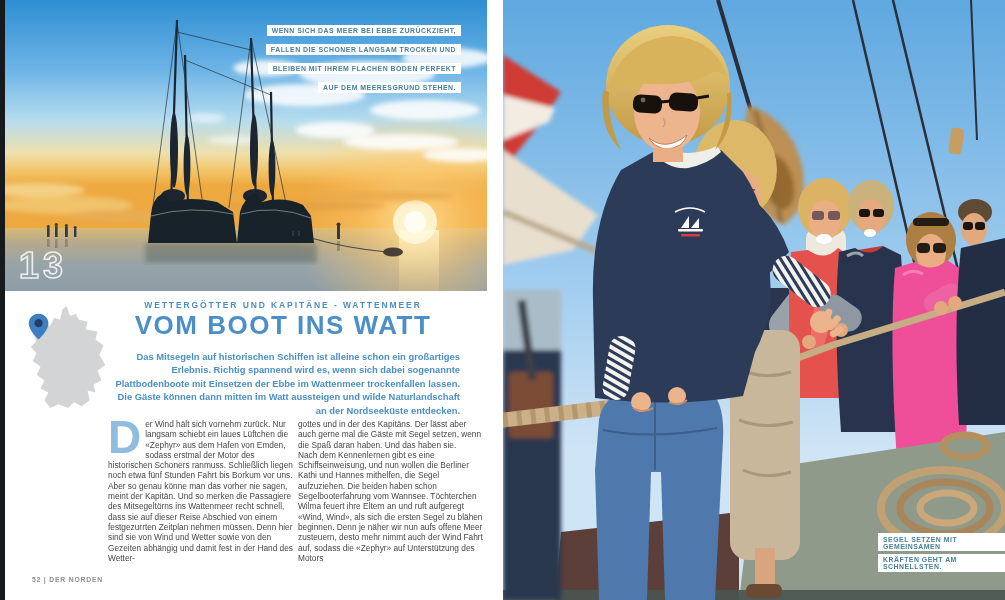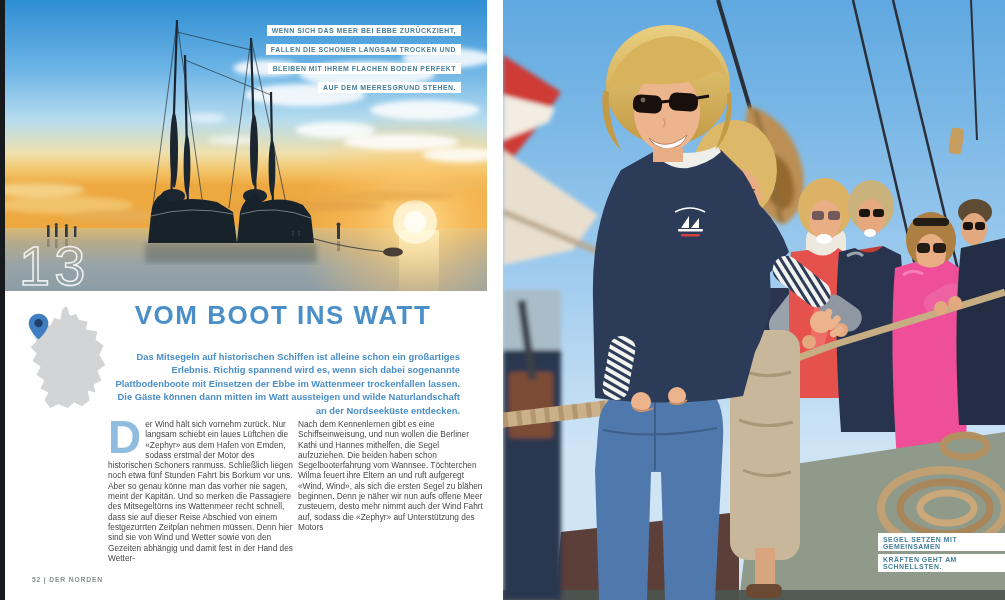--- a/index.html
+++ b/index.html
@@ -2,21 +2,21 @@
 <html><head>
 <meta charset="utf-8">
 <style>
   html,body{margin:0;padding:0;background:#0e1114;}
   .spread{position:relative;width:1005px;height:600px;background:#ffffff;overflow:hidden;
           font-family:"Liberation Sans",sans-serif;}
   .spine{position:absolute;left:0;top:0;width:5px;height:600px;background:#171a1d;}
   
   .page-left{position:absolute;left:5px;top:0;width:482px;height:600px;background:#fff;}
   .photo-left{position:absolute;left:0;top:0;width:482px;height:291px;overflow:hidden;}
-  .chapter-number{position:absolute;left:14px;top:238px;font-size:56px;font-weight:400;
+  .chapter-number{position:absolute;left:14px;top:238px;font-size:36px;font-weight:700;
     letter-spacing:4px;color:transparent;-webkit-text-stroke:1.6px rgba(255,255,255,.82);
     line-height:56px;}
   .photo-cap{position:absolute;top:19px;right:26px;width:300px;}
   .cap-line{display:block;text-align:right;margin-bottom:1px;}
   .strip{display:inline-block;background:#ffffff;color:#47809b;font-size:6.9px;font-weight:bold;
     letter-spacing:.5px;padding:2.5px 5px 1.5px 5px;line-height:7px;}
   .map-wrap{position:absolute;left:14px;top:306px;width:100px;height:108px;}
   .header-block{position:absolute;left:88px;top:300px;width:380px;text-align:center;}
   .kicker{font-size:8.5px;font-weight:bold;letter-spacing:1.9px;color:#4b8fc8;}
   .title{font-size:26px;font-weight:bold;letter-spacing:1.5px;color:#4b8fc8;}
@@ -167,29 +167,31 @@
       <svg width="100" height="108" viewBox="0 0 90 110">
         <path fill="#d2d4d6" d="M42,0 C45,4 44,8 47,10 L52,8 L55,14 L64,16 L62,24 L74,26 L72,34 L80,40 L76,50 L82,60 L74,66 L78,76 L70,80 L72,88 L64,86 L66,96 L58,102 L50,98 L44,104 L34,100 L26,104 L20,96 L24,88 L16,84 L20,76 L12,70 L16,62 L8,56 L12,48 L6,42 L12,36 L8,28 L18,26 L16,18 L26,20 L30,12 L36,14 L38,4 Z"></path>
         <g>
           <path d="M14,8 C8,8 4,12.5 4,18 C4,25 14,34 14,34 C14,34 24,25 24,18 C24,12.5 20,8 14,8 Z" fill="#3f7fc1"></path>
           <circle cx="14" cy="17.5" r="4.2" fill="#1f3f66"></circle>
         </g>
       </svg>
     </div>
 
     <div class="header-block">
+      <div class="kicker">WETTERGÖTTER UND KAPITÄNE - WATTENMEER</div>
       <div class="title">VOM BOOT INS WATT</div>
     </div>
 
     <div class="intro">Das Mitsegeln auf historischen Schiffen ist alleine schon ein großartiges Erlebnis. Richtig spannend wird es, wenn sich dabei sogenannte Plattbodenboote mit Einsetzen der Ebbe im Wattenmeer trockenfallen lassen. Die Gäste können dann mitten im Watt aussteigen und wilde Naturlandschaft an der Nordseeküste entdecken.</div>
 
     <div class="bodycol col1">
       <span class="dropcap">D</span><span>er Wind hält sich vornehm zurück. Nur langsam schiebt ein laues Lüftchen die «Zephyr» aus dem Hafen von Emden, sodass erstmal der Motor des historischen Schoners ranmuss. Schließlich liegen noch etwa fünf Stunden Fahrt bis Borkum vor uns. Aber so genau könne man das vorher nie sagen, meint der Kapitän. Und so merken die Passagiere des Mitsegeltörns ins Wattenmeer recht schnell, dass sie auf dieser Reise Abschied von einem festgezurrten Zeitplan nehmen müssen. Denn hier sind sie von Wind und Wetter sowie von den Gezeiten abhängig und damit fest in der Hand des Wetter-</span>
     </div>
     <div class="bodycol col2">
+      <p>gottes und in der des Kapitäns. Der lässt aber auch gerne mal die Gäste mit Segel setzen, wenn die Spaß daran haben. Und das haben sie.</p>
       <p>Nach dem Kennenlernen gibt es eine Schiffseinweisung, und nun wollen die Berliner Kathi und Hannes mithelfen, die Segel aufzuziehen. Die beiden haben schon Segelbooterfahrung vom Wannsee. Töchterchen Wilma feuert ihre Eltern an und ruft aufgeregt «Wind, Wind», als sich die ersten Segel zu blähen beginnen. Denn je näher wir nun aufs offene Meer zusteuern, desto mehr nimmt auch der Wind Fahrt auf, sodass die «Zephyr» auf Unterstützung des Motors</p>
     </div>
 
     <div class="footer">52 | DER NORDEN</div>
   </div>
 
   <div class="page-right">
     <svg width="502" height="600" viewBox="0 0 502 600">
       <defs>
         <linearGradient id="skyR" x1="0" y1="0" x2="0" y2="1">

